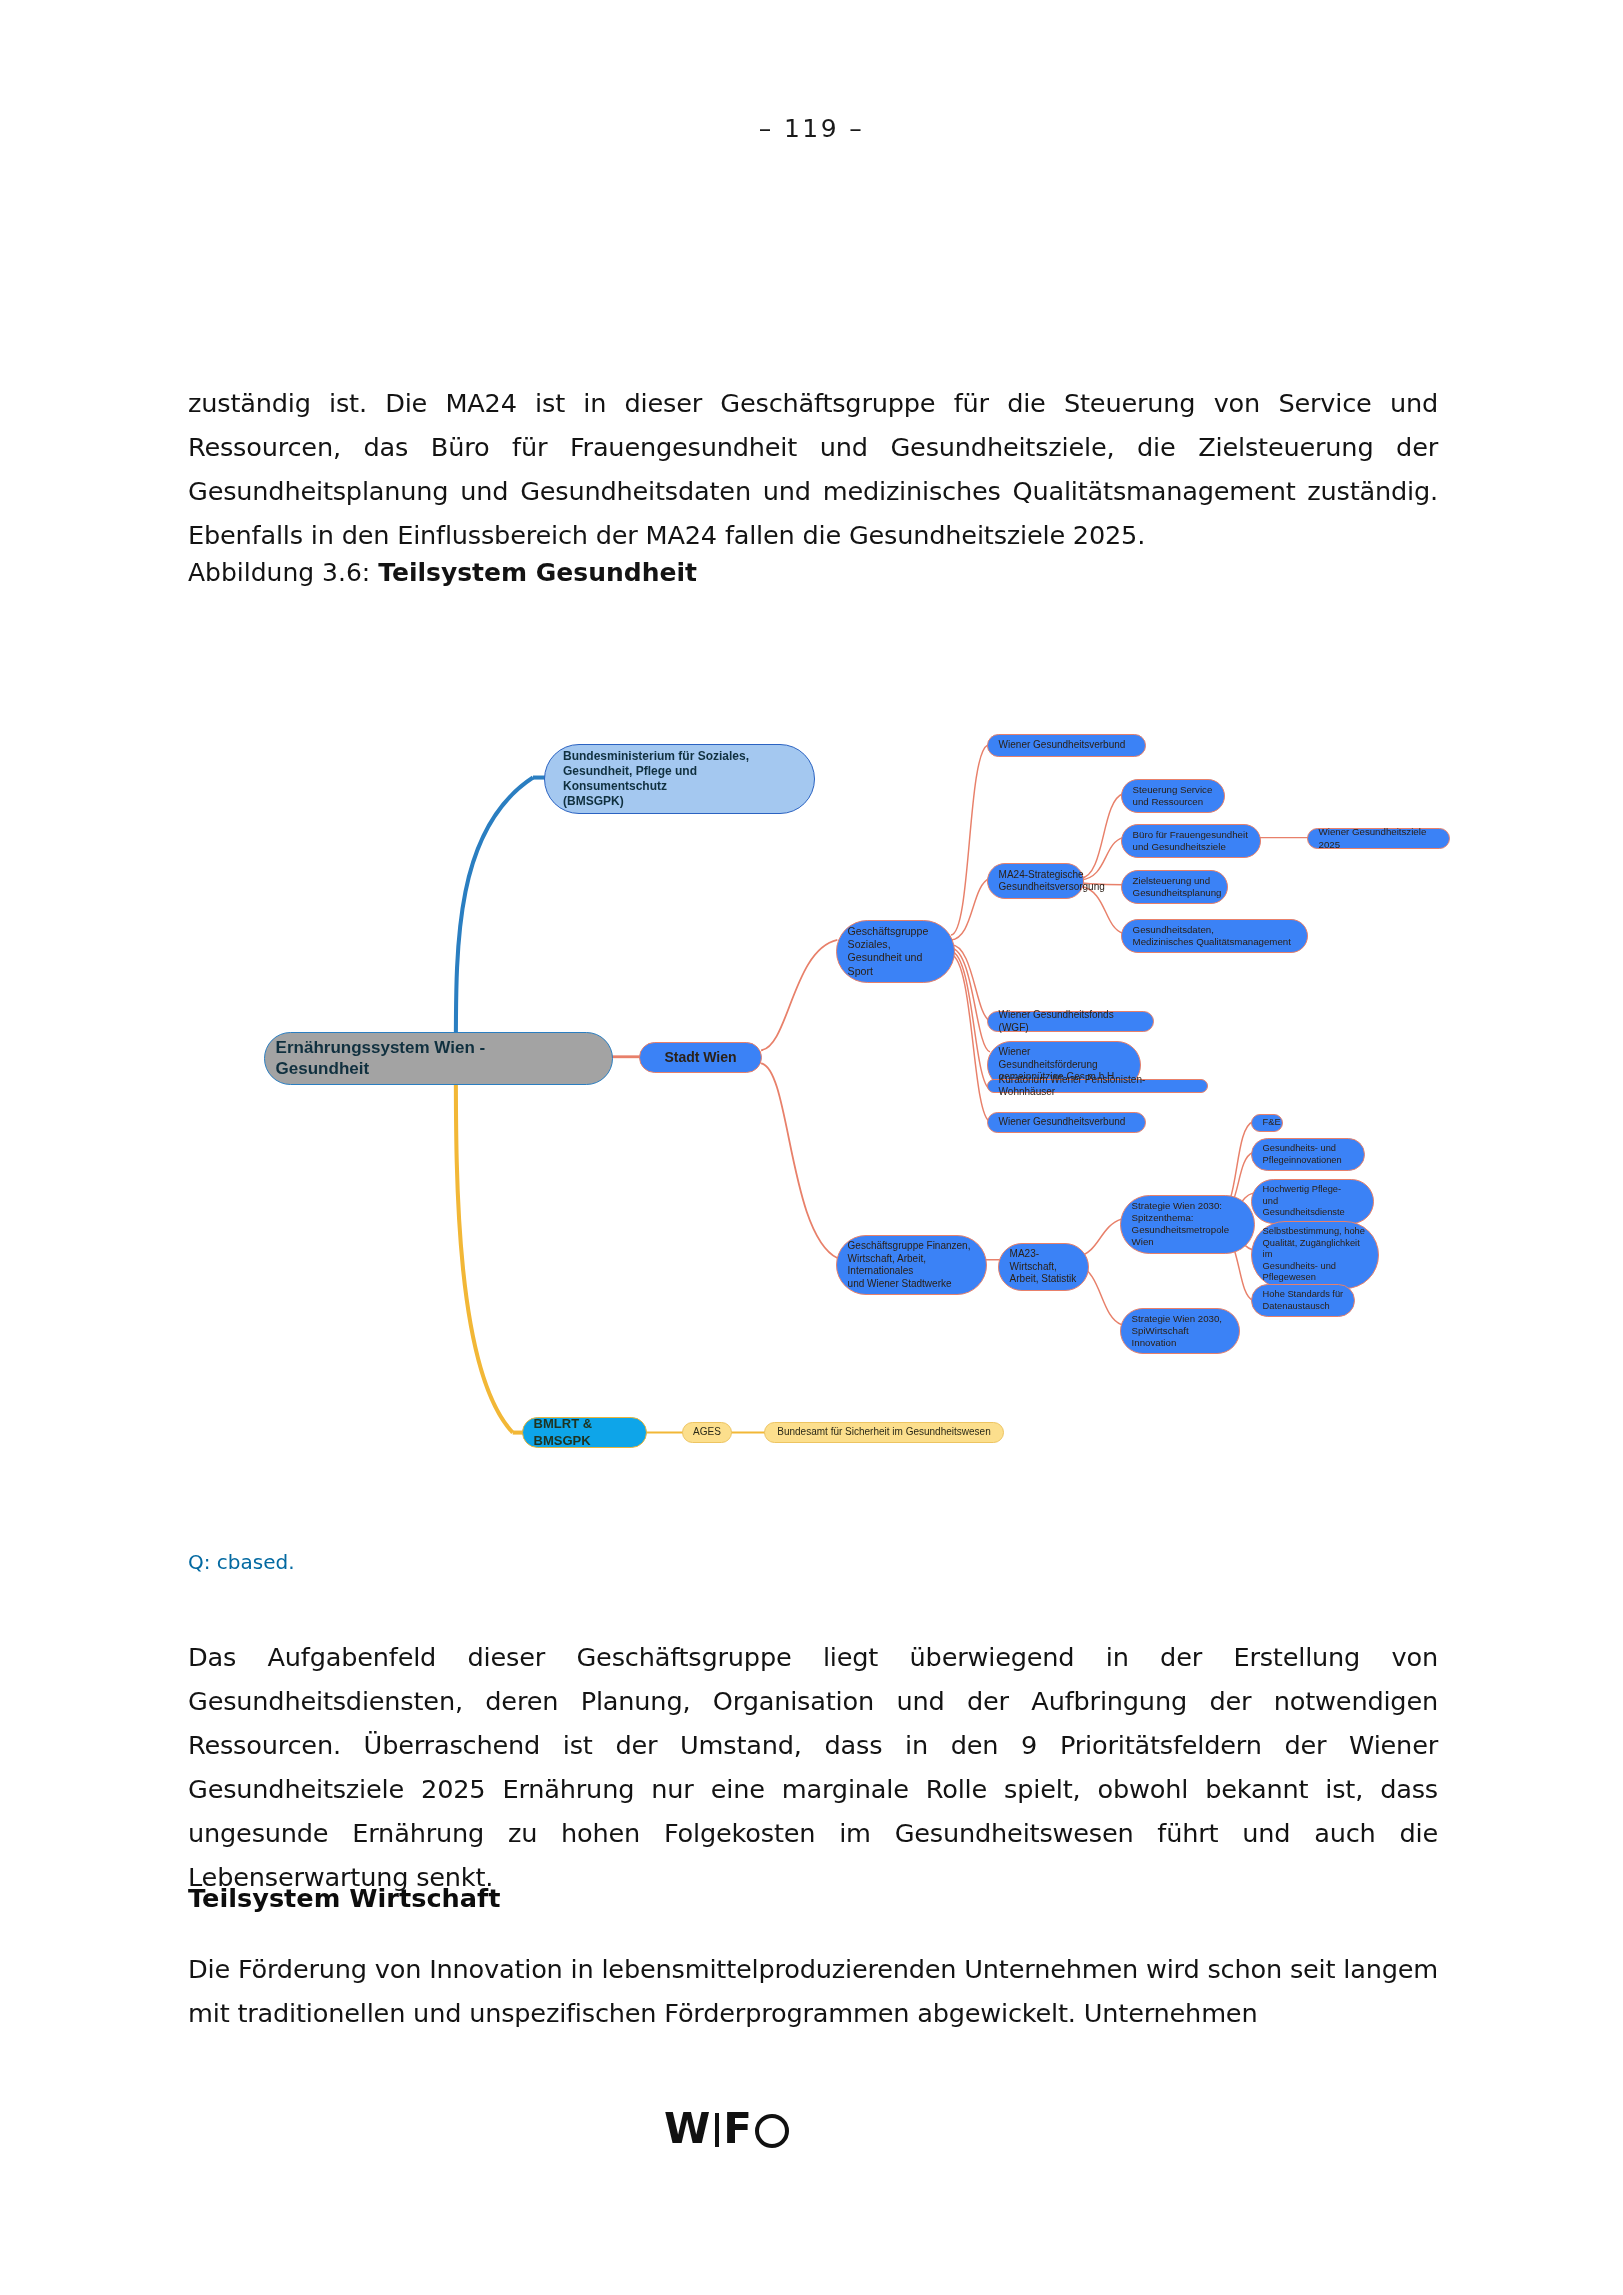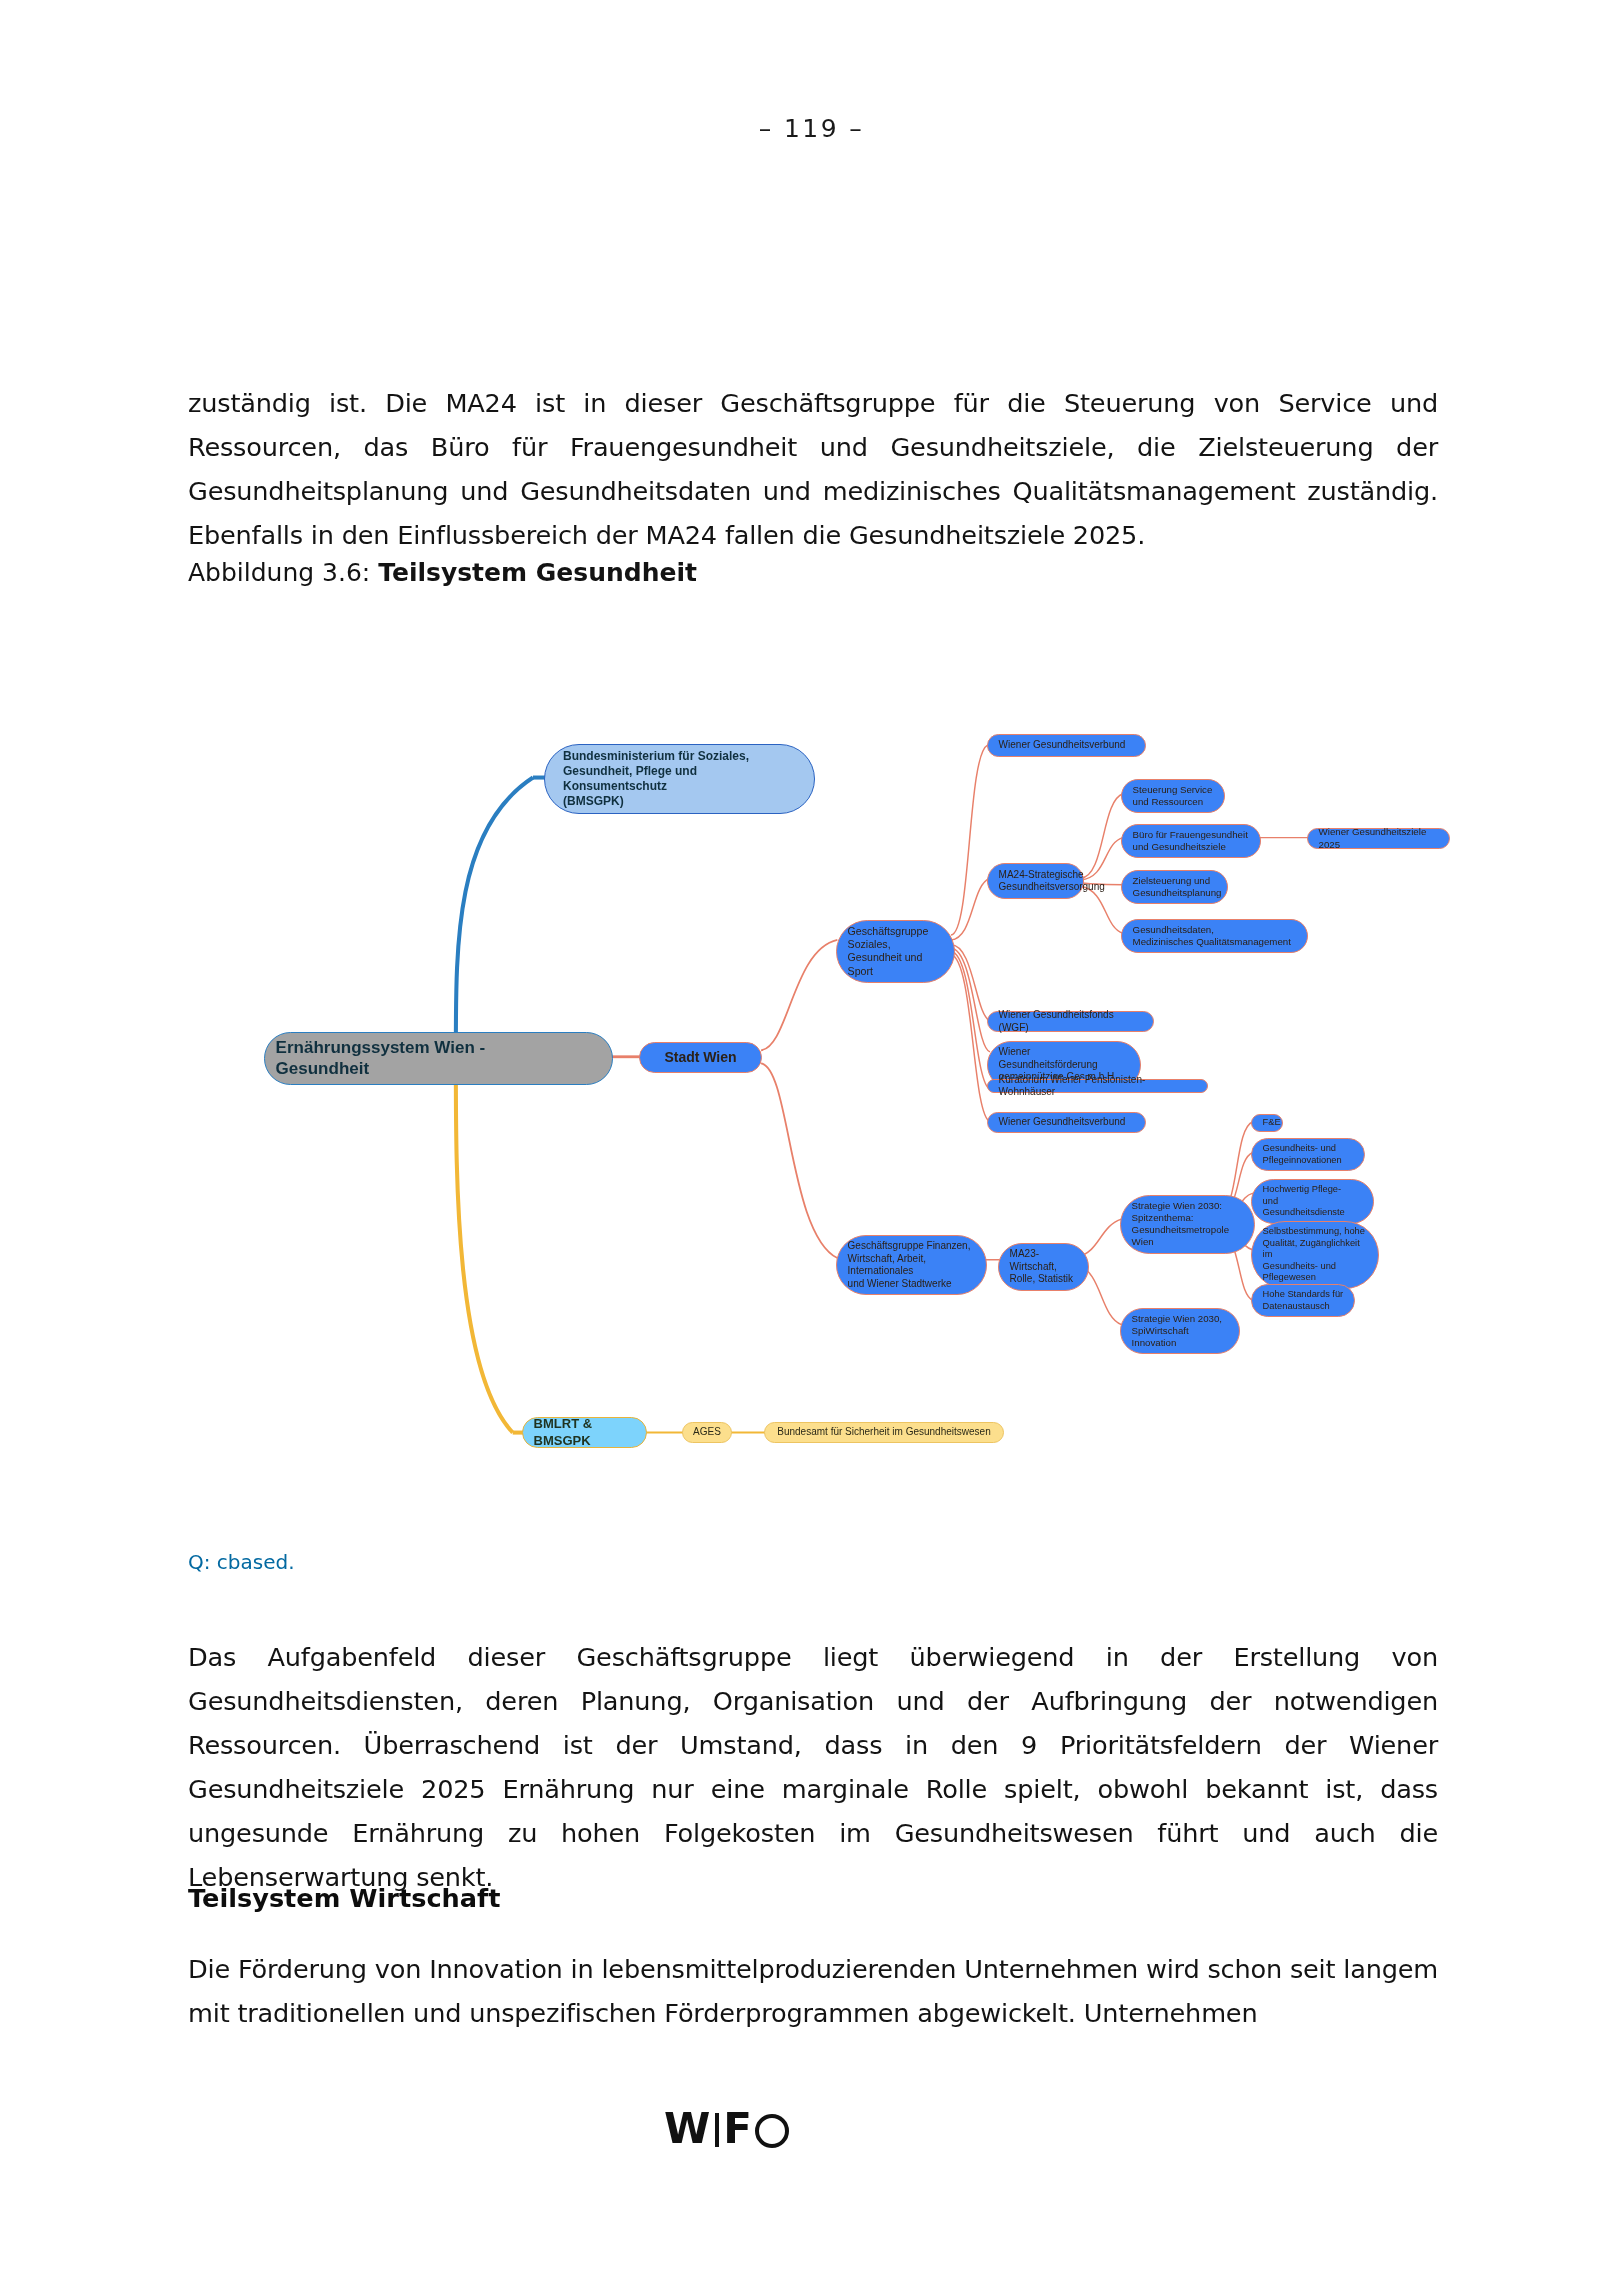--- a/index.html
+++ b/index.html
@@ -104,21 +104,21 @@
     font-weight: 700;
   }
   .node.red {
     background: #3b82f6;
     border: 1.3px solid #e8806a;
     color: #2b2118;
     font-weight: 400;
   }
   .node.red.bold { font-weight: 700; }
   .node.yellow {
-    background: #7dd3fc;
+    background: #0ea5e9;
     border: 1.5px solid #e8b43a;
     color: #1f3320;
     font-weight: 700;
   }
   .node.yellow.thin {
     background: #fcdf8d;
     border: 1.1px solid #edc461;
     font-weight: 400;
     color: #2b2a18;
   }
@@ -249,21 +249,21 @@
 
     <div class="node red" style="left:799px; top:519px; width:221px; height:14px; font-size:10px;">Kuratorium Wiener Pensionisten-Wohnhäuser</div>
 
     <div class="node red" style="left:799px; top:552px; width:159px; height:21px; font-size:10px;">Wiener Gesundheitsverbund</div>
 
     <div class="node red" style="left:648px; top:675px; width:151px; min-height:49px; font-size:10px;">Geschäftsgruppe Finanzen,
 Wirtschaft, Arbeit, Internationales
 und Wiener Stadtwerke</div>
 
     <div class="node red" style="left:810px; top:683px; width:91px; min-height:32px; font-size:10px;">MA23-Wirtschaft,
-Rolle, Statistik</div>
+Arbeit, Statistik</div>
 
     <div class="node red" style="left:932px; top:635px; width:135px; min-height:45px; font-size:9.7px;">Strategie Wien 2030:
 Spitzenthema:
 Gesundheitsmetropole Wien</div>
 
     <div class="node red" style="left:1063px; top:554px; width:32px; height:18px; font-size:9.3px;">F&amp;E</div>
 
     <div class="node red" style="left:1063px; top:578px; width:114px; min-height:29px; font-size:9.3px;">Gesundheits- und
 Pflegeinnovationen</div>
 

